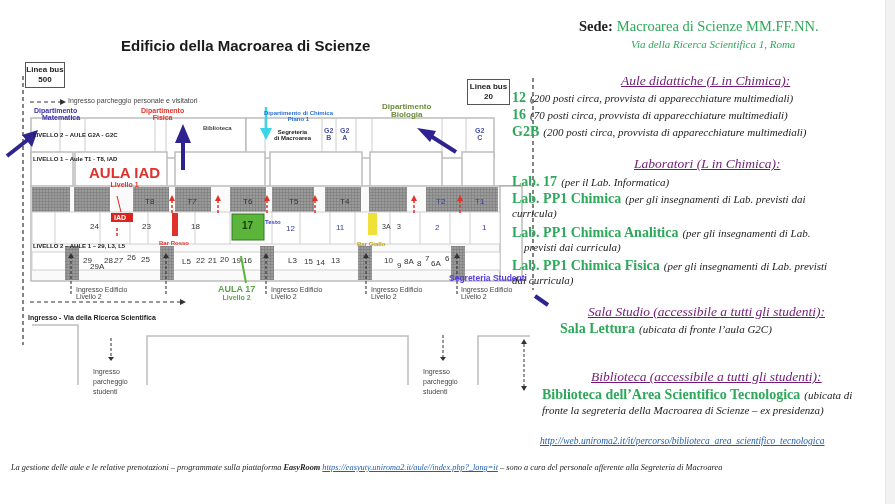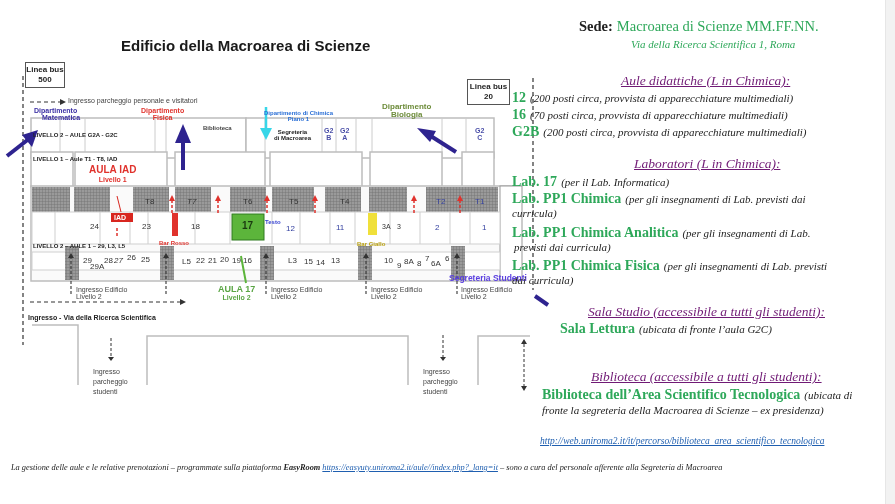--- a/index.html
+++ b/index.html
@@ -246,21 +246,21 @@
   </div>
   <div class="lbl s8 b olive" style="left:382px;top:103px;text-align:center;">
     <div>Dipartimento</div>
     <div>Biologia</div>
   </div>
 
   <div class="lbl s6 b" style="left:33px;top:132px;color:#222;">LIVELLO 2 – AULE G2A - G2C</div>
   <div class="lbl s6 b" style="left:33px;top:156px;color:#222;">LIVELLO 1 – Aule T1 - T8, IAD</div>
 
   <div class="lbl b red" style="left:89px;top:165px;text-align:center;">
-    <div style="font-size:10px">AULA IAD</div>
+    <div style="font-size:15px">AULA IAD</div>
     <div style="font-size:7px">Livello 1</div>
   </div>
   <div class="lbl s7 b" style="left:114px;top:214px;color:#fff;">IAD</div>
 
   <div class="room" style="left:145px;top:197px;">T8</div>
   <div class="room" style="left:187px;top:197px;font-style:italic;">T7</div>
   <div class="room" style="left:243px;top:197px;text-align:center;">T6</div>
   <div class="room" style="left:289px;top:197px;">T5</div>
   <div class="room" style="left:340px;top:197px;">T4</div>
   <div class="room blue" style="left:436px;top:197px;">T2</div>
@@ -373,21 +373,21 @@
   </div>
   <div class="t" style="left:0;top:190px;">
     <span class="g gt">Lab. PP1 Chimica</span>
     <span class="it">(per gli insegnamenti di Lab. previsti dai</span>
   </div>
   <div class="t it" style="left:0;top:206px;">curricula)</div>
   <div class="t" style="left:0;top:224px;">
     <span class="g gt">Lab. PP1 Chimica Analitica</span>
     <span class="it">(per gli insegnamenti di Lab.</span>
   </div>
-  <div class="t it" style="left:2px;top:240px;">previsti dai curricula)</div>
+  <div class="t it" style="left:12px;top:240px;">previsti dai curricula)</div>
   <div class="t" style="left:0;top:257px;">
     <span class="g gt">Lab. PP1 Chimica Fisica</span>
     <span class="it">(per gli insegnamenti di Lab. previsti</span>
   </div>
   <div class="t it" style="left:0;top:273px;">dai curricula)</div>
 
   <div class="t hd" style="left:76px;top:304px;">Sala Studio (accessibile a tutti gli studenti):</div>
   <div class="t" style="left:48px;top:320px;">
     <span class="g gt">Sala Lettura</span>
     <span class="it">(ubicata di fronte l’aula G2C)</span>

